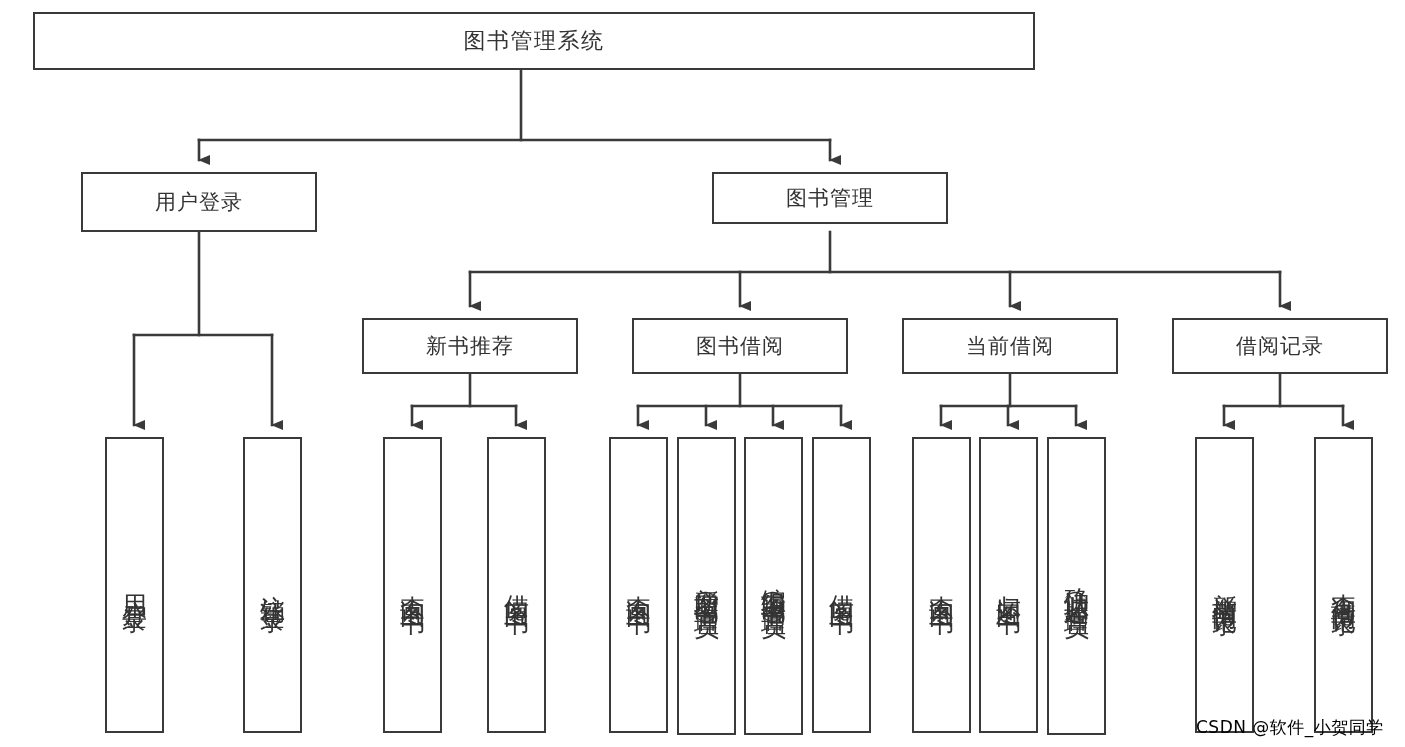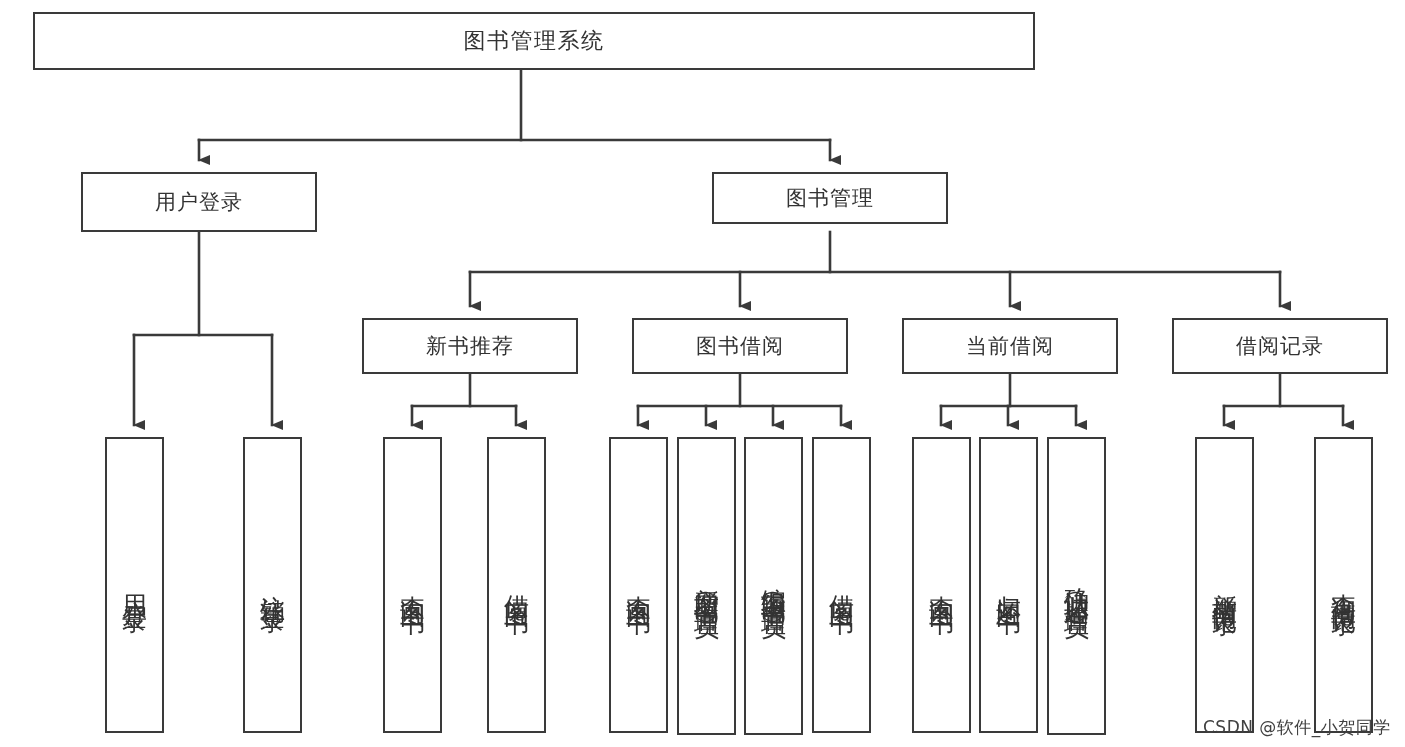--- a/index.html
+++ b/index.html
@@ -63,25 +63,24 @@
     letter-spacing: 5px;
     line-height: 1;
     white-space: nowrap;
   }
   .node.vert.tall .lbl {
     letter-spacing: 4px;
   }
   .watermark {
     position: absolute;
     font-size: 17px;
-    color: #404040;
+    color: #000000;
     white-space: nowrap;
     letter-spacing: 0.5px;
     font-family: "DejaVu Sans", "Liberation Sans", sans-serif;
-    margin-left: 7px;
   }
 </style>
 </head>
 <body>
 
 <div id="canvas">
 
   <svg class="edges" viewBox="0 0 1405 747" xmlns="http://www.w3.org/2000/svg">
     <defs>
       <marker id="arw" markerWidth="10" markerHeight="12" refX="5" refY="11" orient="auto" markerUnits="userSpaceOnUse">

